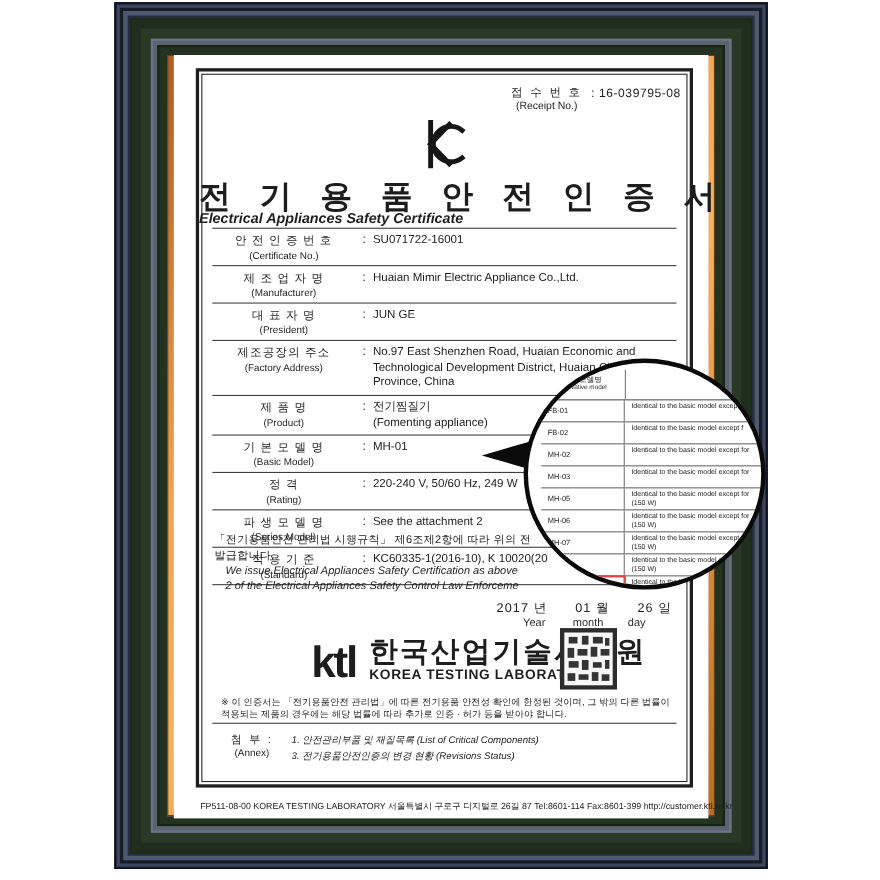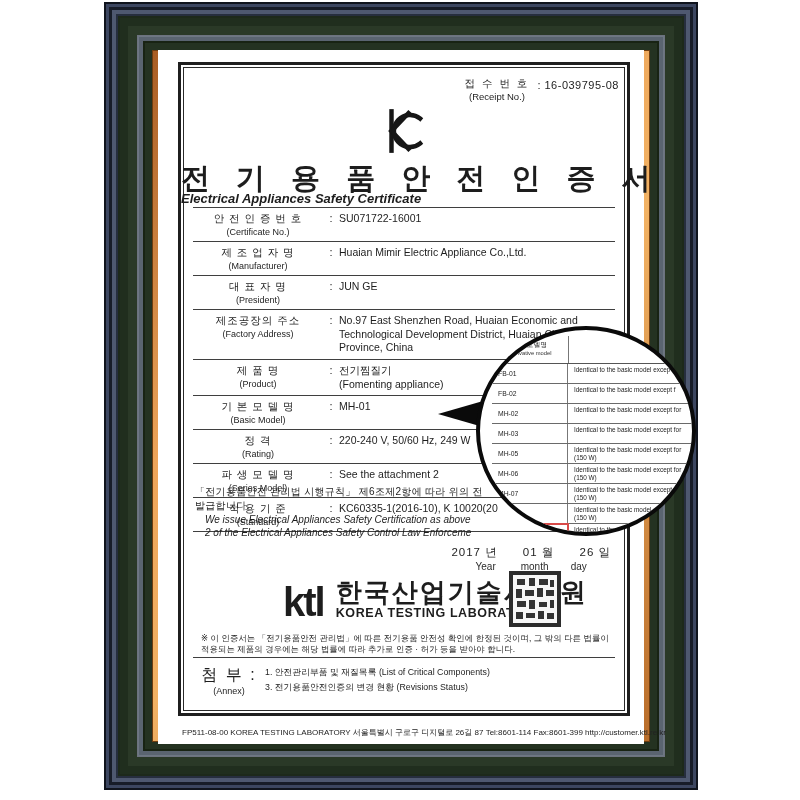--- a/index.html
+++ b/index.html
@@ -54,23 +54,23 @@
   .issuer .logo{font-size:40px;font-weight:900;letter-spacing:-2px;line-height:0.85;padding-top:6px;}
   .issuer .nko{font-size:26px;font-weight:800;letter-spacing:2px;line-height:1.05;}
   .issuer .nen{font-size:12.5px;font-weight:700;letter-spacing:0.6px;}
 
   .seal{position:absolute;left:328px;top:506px;z-index:4;}
 
   .note{position:absolute;top:568px;left:20px;right:16px;font-size:8.4px;line-height:1.3;letter-spacing:0.1px;}
 
   .annex{position:absolute;top:592px;left:12px;right:12px;border-top:1px solid #3f3f3f;display:flex;padding-top:7px;}
   .annex .ak{width:72px;text-align:center;flex:none;}
-  .annex .ak .ko{font-size:16px;letter-spacing:2px;}
+  .annex .ak .ko{font-size:10px;letter-spacing:2px;}
   .annex .ak .en{font-size:9px;}
-  .annex .items{flex:1;}
+  .annex .items{flex:1;font-style:italic;}
   .annex .items div{font-size:8.8px;line-height:15px;}
 
   .footer{position:absolute;bottom:6px;left:24px;right:2px;font-size:8px;white-space:nowrap;color:#222;}
 
   
   .callout{position:absolute;left:476px;top:326px;width:212px;height:202px;background:#ffffff;
            border:4px solid #0a0a0a;border-radius:50%;overflow:hidden;z-index:6;}
   .ct{position:absolute;left:12px;top:6px;width:300px;}
   .ct-header{display:flex;border-bottom:1px solid #555;height:27px;}
   .ct-h1{width:76px;text-align:center;padding-top:4px;border-right:1px solid #777;flex:none;}

